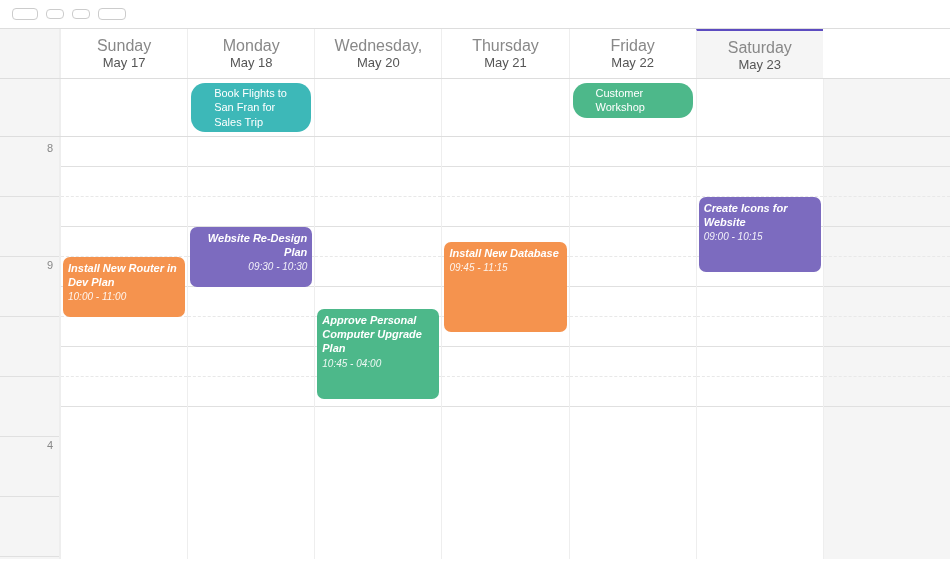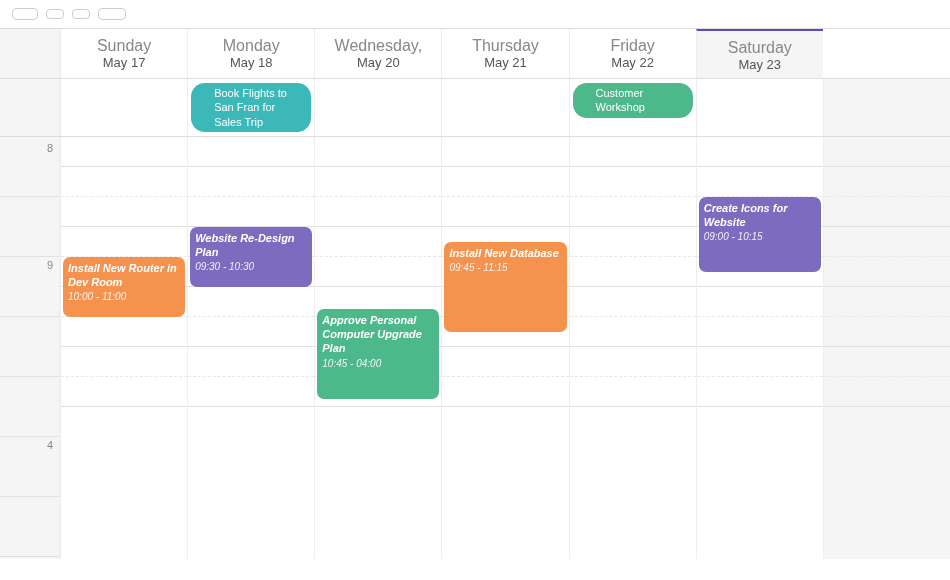--- a/index.html
+++ b/index.html
@@ -231,36 +231,36 @@
       <div class="time-cell hour"></div>
       <div class="time-cell"></div>
       <div class="time-cell hour"></div>
       <div class="time-cell"></div>
       <div class="time-cell hour"></div>
       <div class="time-cell"></div>
       <div class="time-cell hour"></div>
       <div class="time-cell"></div>
       <div class="time-cell hour"></div>
       <div class="event color-orange" style="top:120px;height:60px;">
-        <div class="event-title">Install New Router in Dev Room</div>
+        <div class="event-title">Install New Router in Dev Plan</div>
         <div class="event-time">10:00 - 11:00</div>
       </div>
     </div>
 
     <div class="day-column" style="position:relative;">
       <div class="time-cell hour"></div>
       <div class="time-cell"></div>
       <div class="time-cell hour"></div>
       <div class="time-cell"></div>
       <div class="time-cell hour"></div>
       <div class="time-cell"></div>
       <div class="time-cell hour"></div>
       <div class="time-cell"></div>
       <div class="time-cell hour"></div>
-      <div class="event color-purple" style="top:90px;height:60px;">
+      <div class="event color-purple" style="top:90px;height:60px;text-align:right;">
         <div class="event-title">Website Re-Design Plan</div>
         <div class="event-time">09:30 - 10:30</div>
       </div>
     </div>
 
     <div class="day-column" style="position:relative;">
       <div class="time-cell hour"></div>
       <div class="time-cell"></div>
       <div class="time-cell hour"></div>
       <div class="time-cell"></div>

